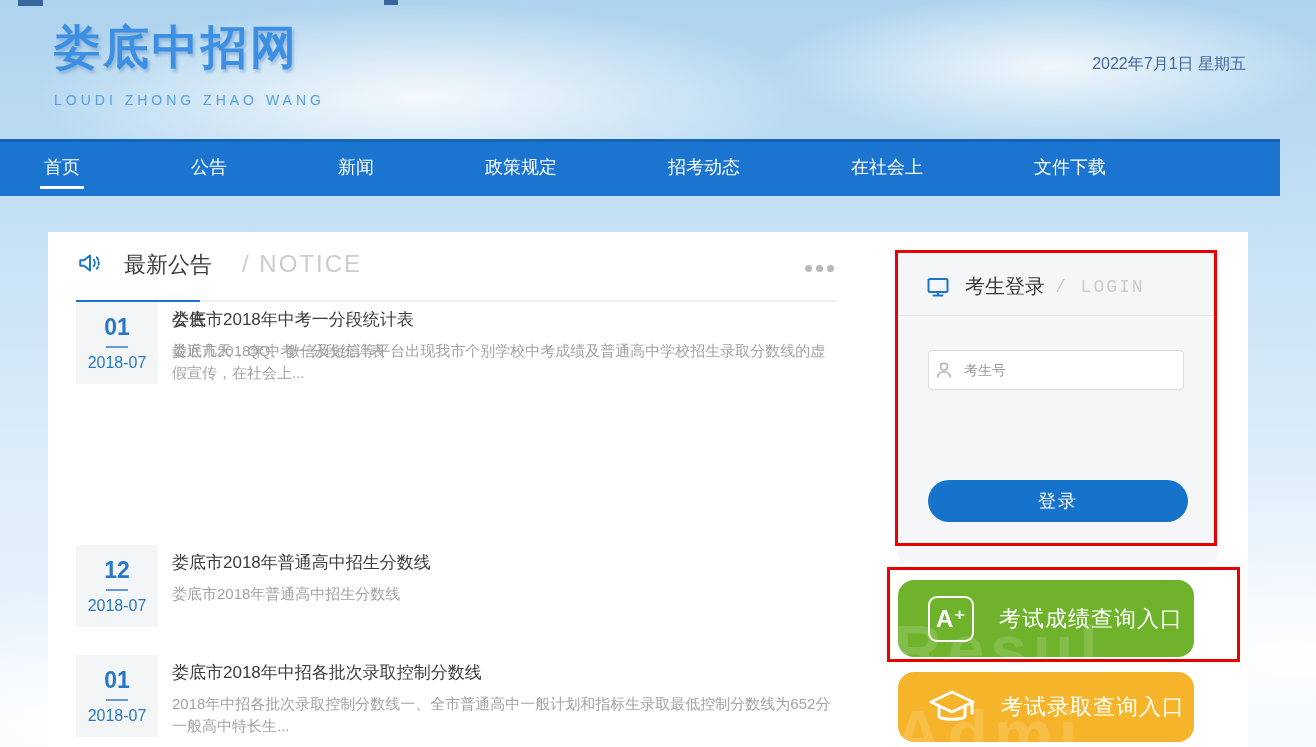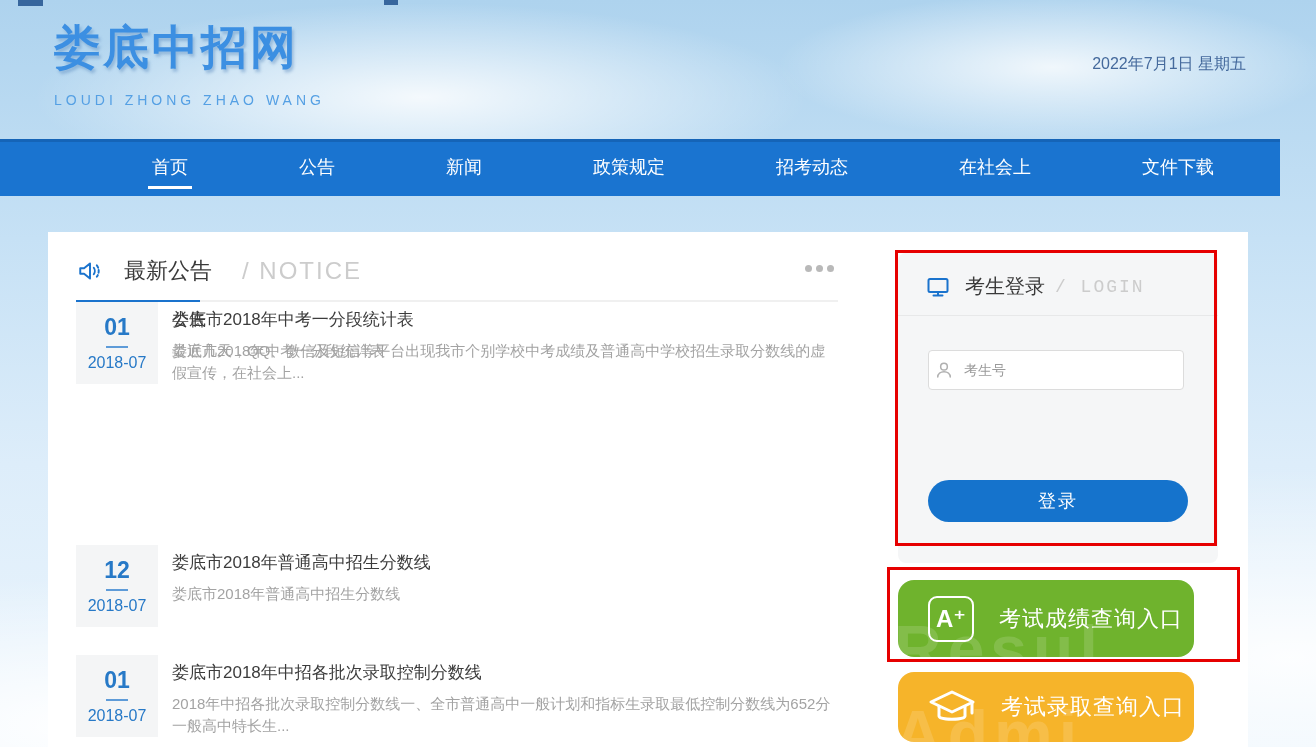--- a/index.html
+++ b/index.html
@@ -25,34 +25,34 @@
     text-shadow:2px 3px 3px rgba(80,130,185,.4); line-height:1.1;
   }
   .logo-sub { margin-top:19px; font-size:14px; letter-spacing:4px; color:#55a0e4; font-weight:normal; }
   .site-date { position:absolute; top:54px; right:70px; font-size:16px; color:#44699c; }
 
   
   .nav {
     position:absolute; left:0; top:139px; width:1280px; height:57px;
     background:#1a74d0; box-shadow:inset 0 3px 0 rgba(10,62,118,.28);
   }
-  .nav ul { list-style:none; display:flex; gap:111px; padding-left:86px;justify-content:center; }
+  .nav ul { list-style:none; display:flex; gap:111px; padding-left:44px; }
   .nav li { position:relative; height:57px; line-height:57px; }
   .nav a { color:#fff; font-size:18px; text-decoration:none; cursor:pointer; white-space:nowrap; }
   .nav li.active::after {
     content:""; position:absolute; left:50%; transform:translateX(-50%);
     bottom:7px; width:44px; height:3px; background:#fff;
   }
 
   
   .card { position:absolute; left:48px; top:232px; width:1200px; height:515px; background:#fff; }
 
   
   .notice { position:absolute; left:28px; top:18px; width:762px; height:492px; }
-  .notice-header { position:relative; height:42px; display:flex; align-items:center; }
+  .notice-header { position:relative; height:42px; display:flex; align-items:flex-start; }
   .notice-title { font-size:22px; color:#3a3a3a; margin-left:20px; }
   .notice-sub { font-size:24px; color:#ccc; margin-left:30px; letter-spacing:2px; }
   .more-dots { position:absolute; right:4px; top:15px; display:flex; gap:4px; cursor:pointer; }
   .more-dots i { width:7px; height:7px; border-radius:50%; background:#b9b9b9; }
   .notice-divider { position:relative; margin-top:8px; width:762px; height:2px; background:#f0f0f0; }
   .notice-divider::before { content:""; position:absolute; left:0; top:0; width:124px; height:2px; background:#1a73cd; }
 
   .n-item { position:absolute; left:0; width:762px; height:82px; cursor:pointer; }
   .n-item:nth-of-type(1){ top:75px; } .n-item:nth-of-type(2){ top:185px; }
   .n-item:nth-of-type(3){ top:295px; } .n-item:nth-of-type(4){ top:405px; }

